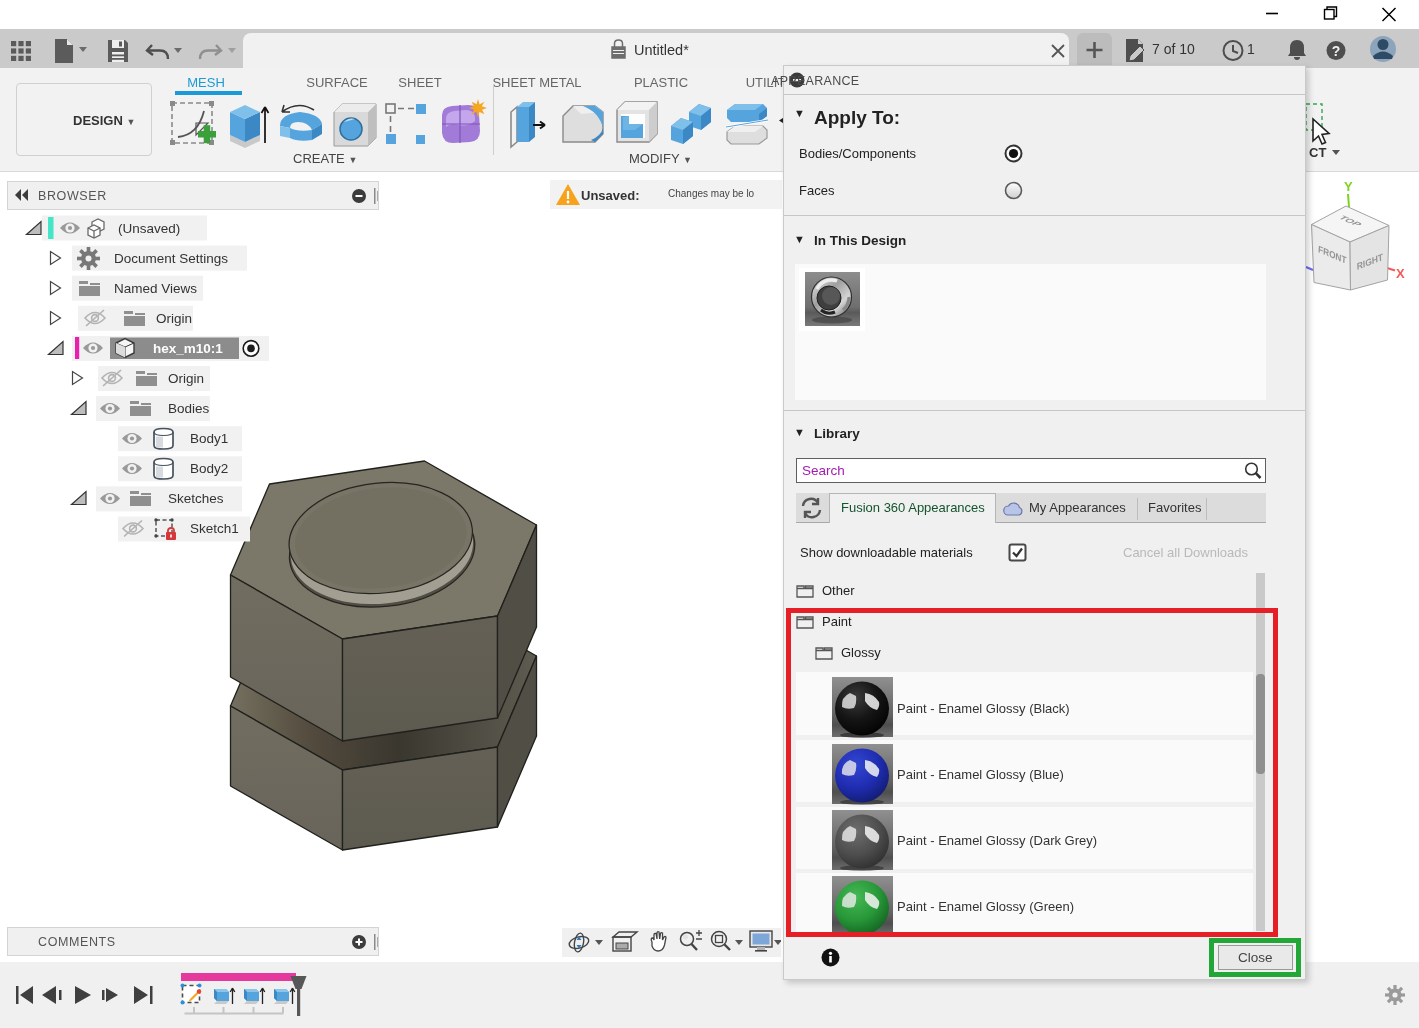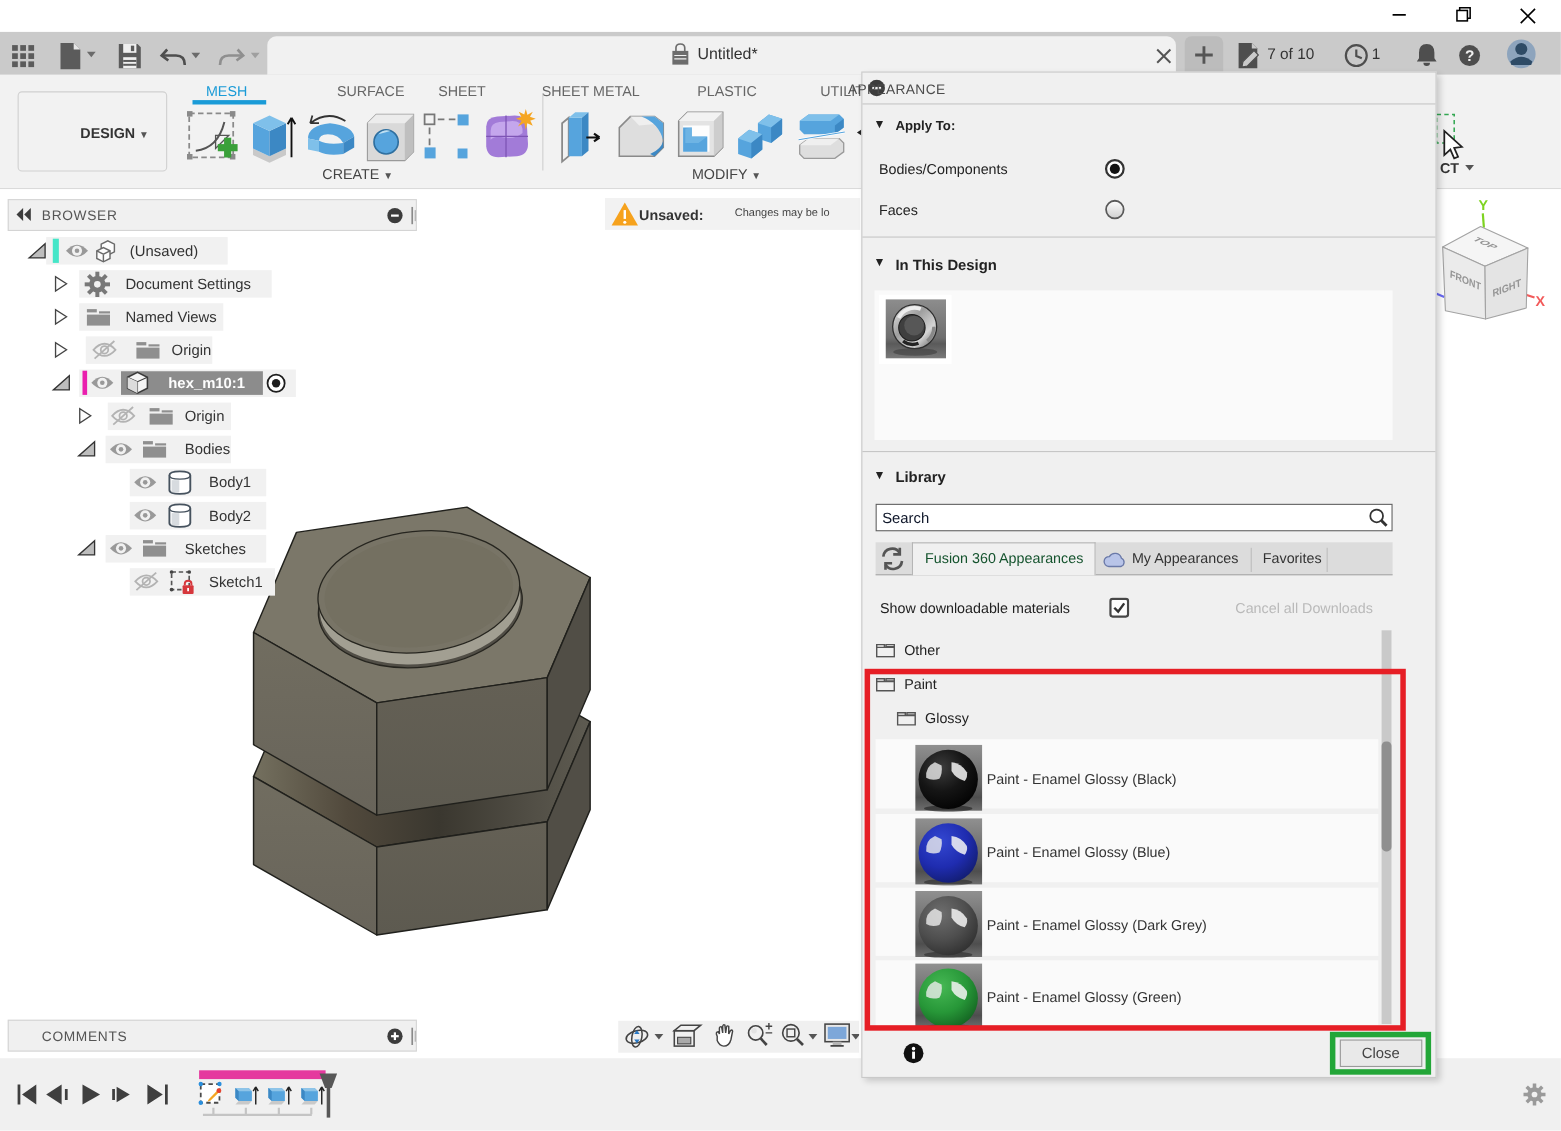--- a/index.html
+++ b/index.html
@@ -536,21 +536,21 @@
 <div id="panel" class="abs" style="left:783px;top:65px;width:523px;height:915px;background:#f0f0f0;border:1px solid #c9c9c9;box-shadow:3px 3px 6px rgba(0,0,0,0.18);"></div>
 
 <svg class="abs" style="left:789px;top:72px;" width="18" height="18" viewBox="0 0 18 18">
   <circle cx="8" cy="8" r="7.5" fill="#3c3c3c"></circle>
     <rect x="4" y="7" width="8" height="2.2" fill="#f0f0f0"></rect>
 </svg>
 <div class="abs" style="left:771px;top:74px;font-size:12.5px;color:#4c4c4c;letter-spacing:0.3px;">APPEARANCE</div>
 <div class="abs" style="left:784px;top:94px;width:521px;height:1px;background:#c6c6c6;"></div>
 
 <div class="abs" style="left:794px;top:107px;font-size:11px;color:#222;">▼</div>
-<div class="abs" style="left:814px;top:107px;font-size:12px;font-weight:bold;color:#222;">Apply To:</div>
+<div class="abs" style="left:814px;top:107px;font-size:19px;font-weight:bold;color:#222;">Apply To:</div>
 
 <div class="abs" style="left:799px;top:146px;font-size:13px;color:#222;">Bodies/Components</div>
 <svg class="abs" style="left:1004px;top:144px;" width="19" height="19" viewBox="0 0 19 19">
   <circle cx="9.5" cy="9.5" r="8" fill="#fdfdfd" stroke="#333" stroke-width="2"></circle>
   <circle cx="9.5" cy="9.5" r="4.6" fill="#111"></circle>
 </svg>
 <div class="abs" style="left:799px;top:183px;font-size:13px;color:#222;">Faces</div>
 <svg class="abs" style="left:1004px;top:181px;" width="19" height="19" viewBox="0 0 19 19">
   <defs>
       <linearGradient id="rg" x1="0" y1="0" x2="0" y2="1">
@@ -590,21 +590,21 @@
   <path d="M 38 38 A 18 18 0 0 0 44 25" fill="none" stroke="#888" stroke-width="3"></path>
   <path d="M 16 38 A 14 14 0 0 0 30 40" fill="none" stroke="#232323" stroke-width="3"></path>
   <ellipse cx="27" cy="48" rx="20" ry="3.4" fill="#3e3e3e" opacity="0.6"></ellipse>
 </svg>
 
 <div class="abs" style="left:784px;top:410px;width:521px;height:1px;background:#c6c6c6;"></div>
 <div class="abs" style="left:794px;top:426px;font-size:11px;color:#222;">▼</div>
 <div class="abs" style="left:814px;top:426px;font-size:13.5px;font-weight:bold;color:#222;">Library</div>
 
 <div class="abs" style="left:796px;top:458px;width:470px;height:25px;background:#fff;border:1px solid #5f5f5f;"></div>
-<div class="abs" style="left:802px;top:463px;font-size:13.5px;color:#0f172a;">Search</div>
+<div class="abs" style="left:802px;top:463px;font-size:13.5px;color:#a21caf;">Search</div>
 <svg class="abs" style="left:1243px;top:461px;" width="20" height="20" viewBox="0 0 20 20">
   <circle cx="8.5" cy="8" r="5.8" fill="none" stroke="#333" stroke-width="1.6"></circle>
   <path d="M 12.8 12.2 L 17.5 17" stroke="#333" stroke-width="2.6"></path>
 </svg>
 
 <div class="abs" style="left:796px;top:493px;width:470px;height:30px;background:#dcdcdc;border-bottom:1px solid #a9a9a9;"></div>
 <svg class="abs" style="left:800px;top:497px;" width="24" height="23" viewBox="0 0 24 23">
   <path d="M 3 9 A 8 8 0 0 1 18 6" fill="none" stroke="#555" stroke-width="2.4"></path>
   <path d="M 18 1 L 18 7 L 12 7" fill="none" stroke="#555" stroke-width="2.4"></path>
   <path d="M 20 13 A 8 8 0 0 1 5 16" fill="none" stroke="#555" stroke-width="2.4"></path>

